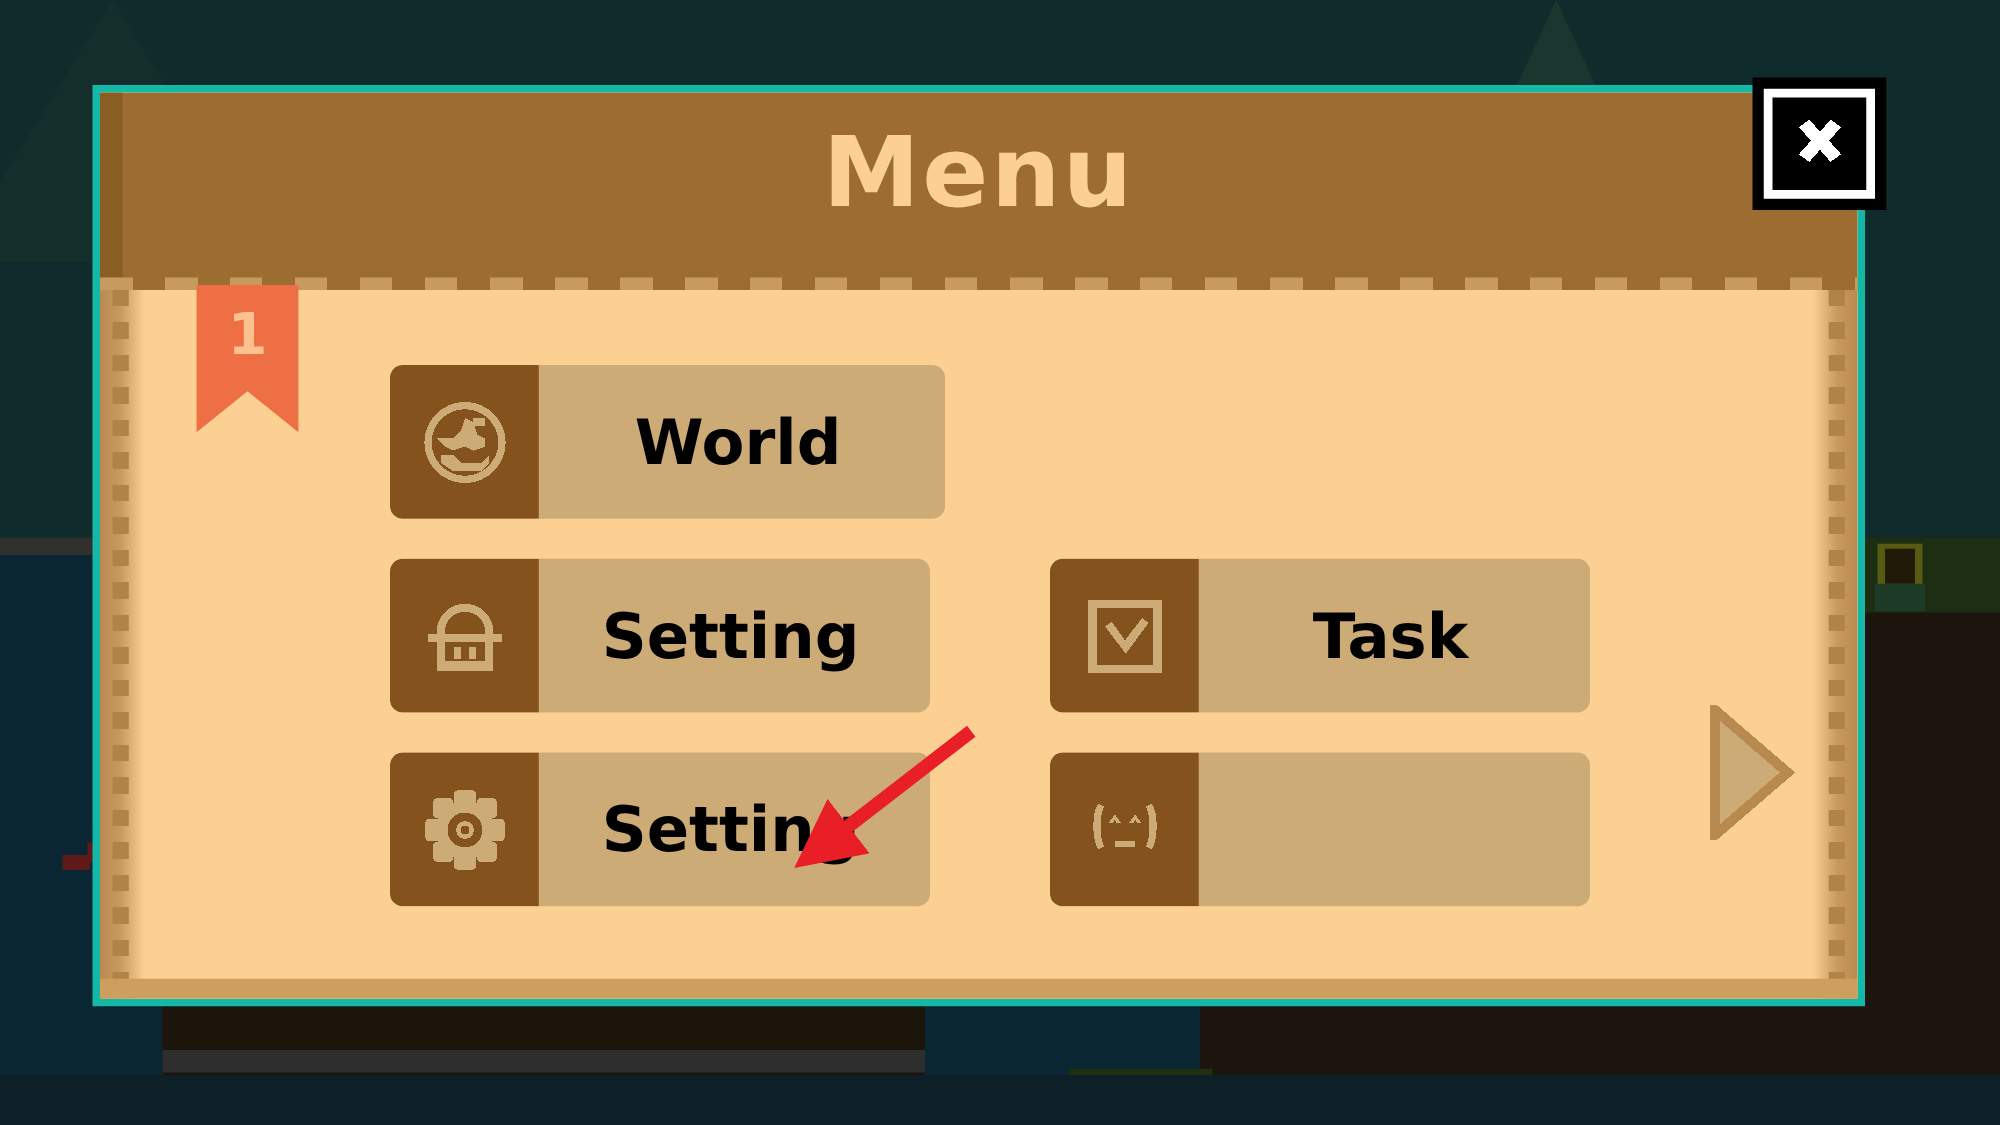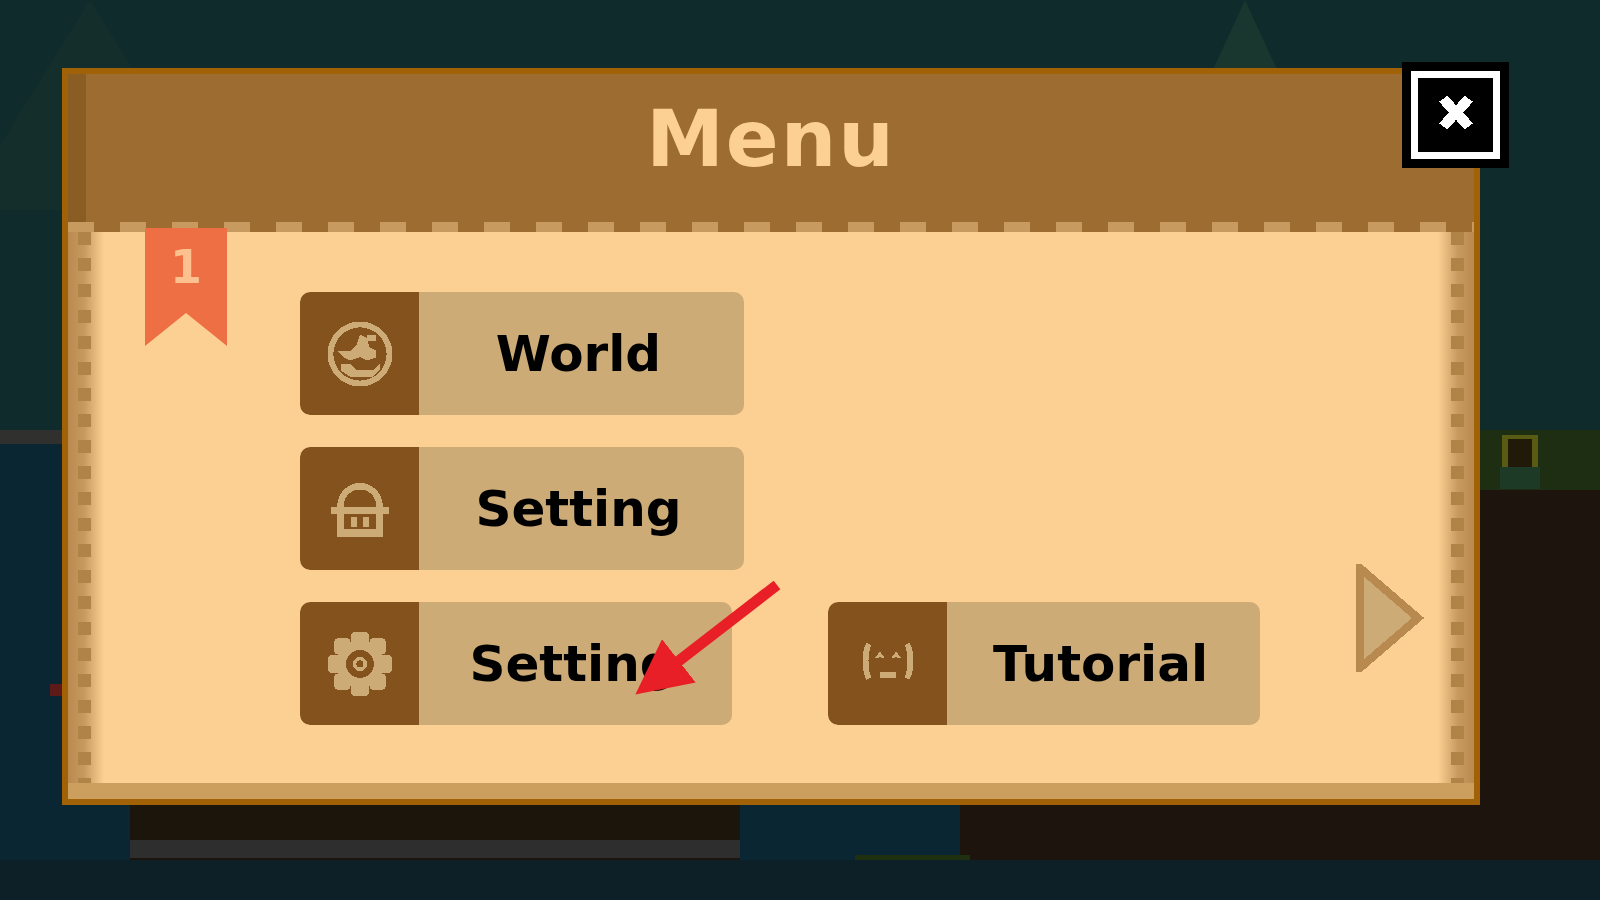--- a/index.html
+++ b/index.html
@@ -96,23 +96,23 @@
     background: #1e3010;
   }
   .bg-bottom-shadow {
     position: absolute; left: 0; top: 860px; width: 1600px; height: 40px;
     background: #0d1f27;
   }
 
   
   #menu-panel {
     position: absolute;
-    left: 62px; top: 68px;
+    left: 74px; top: 68px;
     width: 1418px; height: 737px;
-    background: #a16207;
+    background: #14b8a6;
     padding: 6px;
   }
   .panel-inner {
     position: relative;
     width: 100%; height: 100%;
     background: #fcd092;
     overflow: hidden;
   }
 
   
@@ -360,20 +360,32 @@
                   <rect x="5" y="13.5" width="14" height="7" fill="#ccab77"></rect>
                   <rect x="7" y="13.5" width="10" height="4.6" fill="#84521d"></rect>
                   <rect x="9.2" y="14.6" width="1.9" height="3" fill="#ccab77"></rect>
                   <rect x="12.9" y="14.6" width="1.9" height="3" fill="#ccab77"></rect>
                 </svg>
               </span>
             </div>
             <div class="label">Setting</div>
           </div>
 
+          <div class="menu-button">
+            <div class="icon-box">
+              <span class="ico">
+                <svg viewBox="0 0 24 24" shape-rendering="crispEdges">
+                  <rect x="3" y="3" width="18" height="18" fill="#ccab77"></rect>
+                  <rect x="5" y="5" width="14" height="14" fill="#84521d"></rect>
+                  <path d="M7 9.5l1.8-1 3.2 4.5 4.2-5.5 1.6 1.2-5.6 7.6z" fill="#ccab77"></path>
+                </svg>
+              </span>
+            </div>
+            <div class="label">Task</div>
+          </div>
 
         </div>
 
         <div class="menu-row">
 
           <div class="menu-button">
             <div class="icon-box">
               <span class="ico">
                 <svg viewBox="0 0 24 24" shape-rendering="crispEdges">
                   <g fill="#ccab77">
@@ -401,21 +413,20 @@
               <span class="ico">
                 <svg viewBox="0 0 24 24" shape-rendering="crispEdges">
                   <path d="M5.4 5.5c-1.6 2-1.6 9 0 11.3l1.5-0.7c-1.2-2-1.2-8 0-9.9z" fill="#ccab77"></path>
                   <path d="M18.6 5.5c1.6 2 1.6 9 0 11.3l-1.5-0.7c1.2-2 1.2-8 0-9.9z" fill="#ccab77"></path>
                   <path d="M8 10.2l1.5-2 1.5 2h-1.1l-0.4-0.7-0.4 0.7z" fill="#ccab77"></path>
                   <path d="M13 10.2l1.5-2 1.5 2h-1.1l-0.4-0.7-0.4 0.7z" fill="#ccab77"></path>
                   <rect x="9.6" y="14.6" width="4.8" height="1.7" fill="#ccab77"></rect>
                 </svg>
               </span>
             </div>
-            <div class="label">Tutorial</div>
           </div>
 
         </div>
       </div>
 
       <div id="next-page-arrow">
         <span>
           <svg viewBox="0 0 37 54" shape-rendering="crispEdges">
             <path d="M4 2 L33 27 L4 52 Z" fill="#ccab77" stroke="#b98a4f" stroke-width="4" stroke-linejoin="miter"></path>
           </svg>

